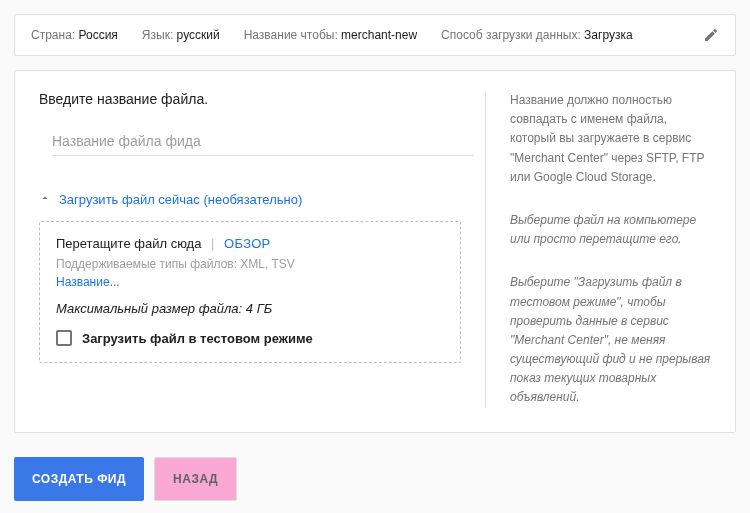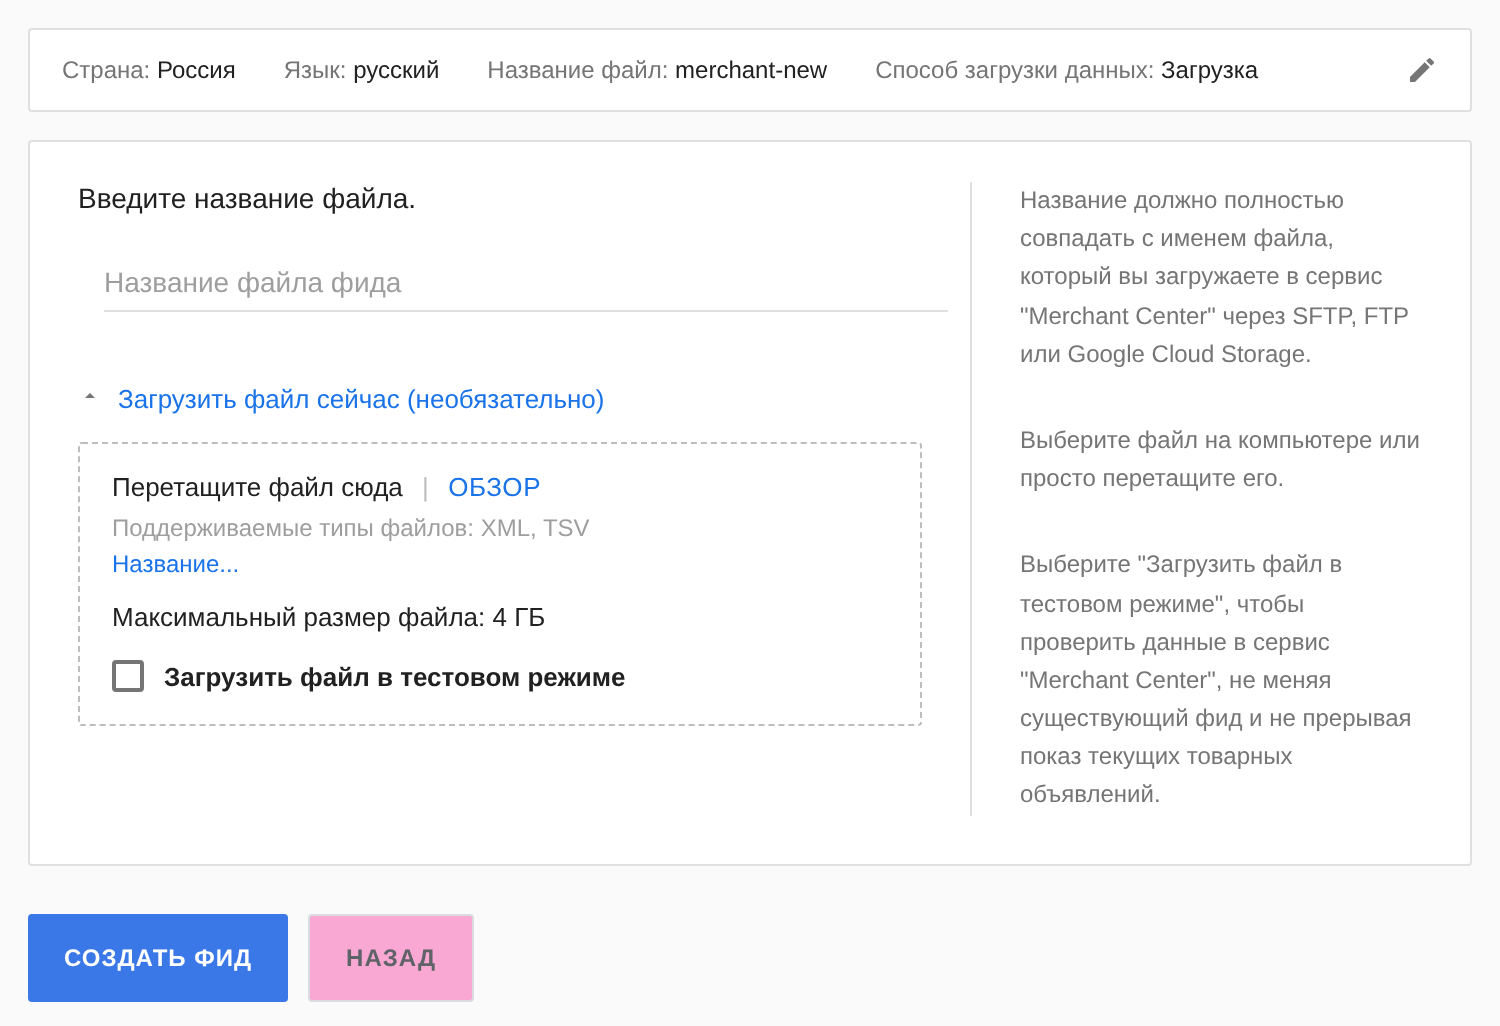--- a/index.html
+++ b/index.html
@@ -48,21 +48,21 @@
     padding: 0 24px;
   }
   .right-col {
     width: 250px;
     border-left: 1px solid #e0e0e0;
     padding: 0 24px;
     font-size: 12px;
     color: #757575;
     line-height: 1.6;
   }
-  .right-block + .right-block { margin-top: 24px; }
+  .right-block + .right-block { margin-top: 24px; font-style: italic; }
 
   .section-heading {
     font-size: 14px;
     color: #212121;
     margin-bottom: 22px;
   }
   .text-input {
     width: 100%;
     border: none;
     border-bottom: 1px solid #e0e0e0;
@@ -90,21 +90,21 @@
   .upload-box {
     border: 1px dashed #bdbdbd;
     border-radius: 2px;
     padding: 14px 16px 16px 16px;
   }
   .drop-line { font-size: 13px; color: #212121; margin-bottom: 4px; }
   .drop-line .sep { color: #bdbdbd; margin: 0 6px; }
   .drop-line .browse { color: #1a73e8; font-weight: 500; cursor: pointer; letter-spacing: .3px; }
   .supported { font-size: 12px; color: #9e9e9e; line-height: 1.5; }
   .supported .more { color: #1a73e8; cursor: pointer; display: inline-block; }
-  .maxsize { font-size: 13px; color: #212121; margin-top: 10px; }
+  .maxsize { font-size: 13px; color: #212121; margin-top: 10px; font-style: italic; }
   .cb-row { display: flex; align-items: center; gap: 10px; margin-top: 14px; font-weight: bold; }
   .cb {
     width: 16px; height: 16px;
     border: 2px solid #757575;
     border-radius: 2px;
     background: #fff;
     cursor: pointer;
   }
   .cb-label { font-size: 13px; color: #212121; }
 
@@ -144,21 +144,21 @@
   <div class="summary-bar">
     <div class="summary-item">
       <span>Страна:</span>
       <span class="val">Россия</span>
     </div>
     <div class="summary-item">
       <span>Язык:</span>
       <span class="val">русский</span>
     </div>
     <div class="summary-item">
-      <span>Название файл:</span>
+      <span>Название чтобы:</span>
       <span class="val">merchant-new</span>
     </div>
     <div class="summary-item">
       <span>Способ загрузки данных:</span>
       <span class="val">Загрузка</span>
     </div>
     <div class="summary-edit">
       <svg width="16" height="16" viewBox="0 0 24 24" fill="#757575">
         <path d="M3 17.25V21h3.75l11.06-11.06-3.75-3.75L3 17.25zM20.71 7.04a1 1 0 0 0 0-1.41l-2.34-2.34a1 1 0 0 0-1.41 0l-1.83 1.83 3.75 3.75 1.83-1.83z"></path>
       </svg>

